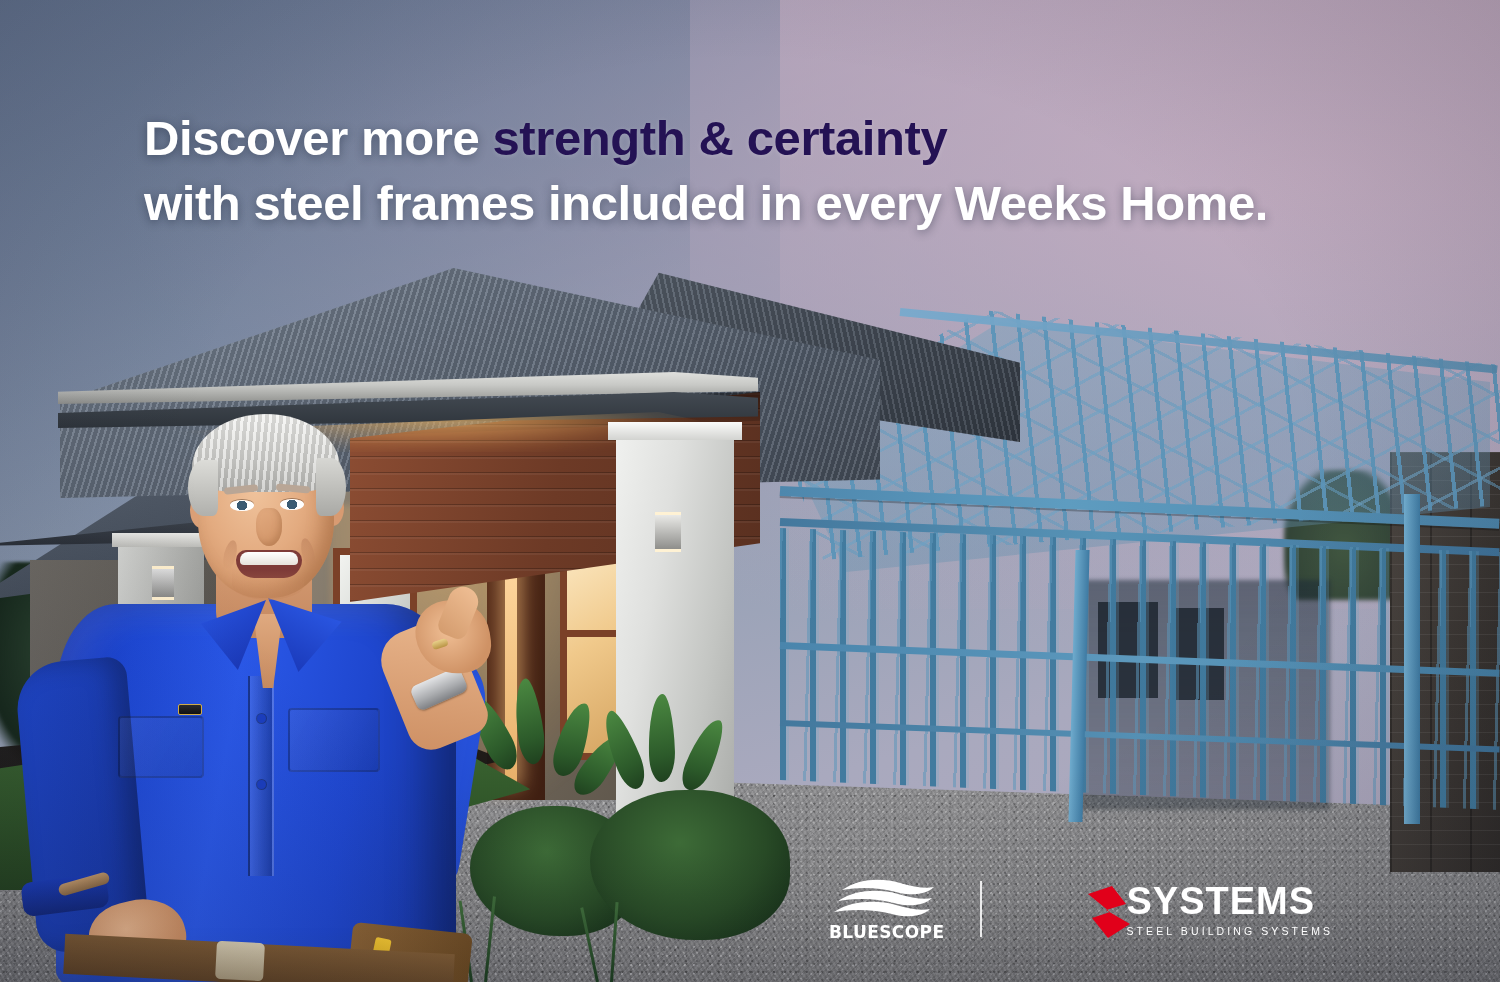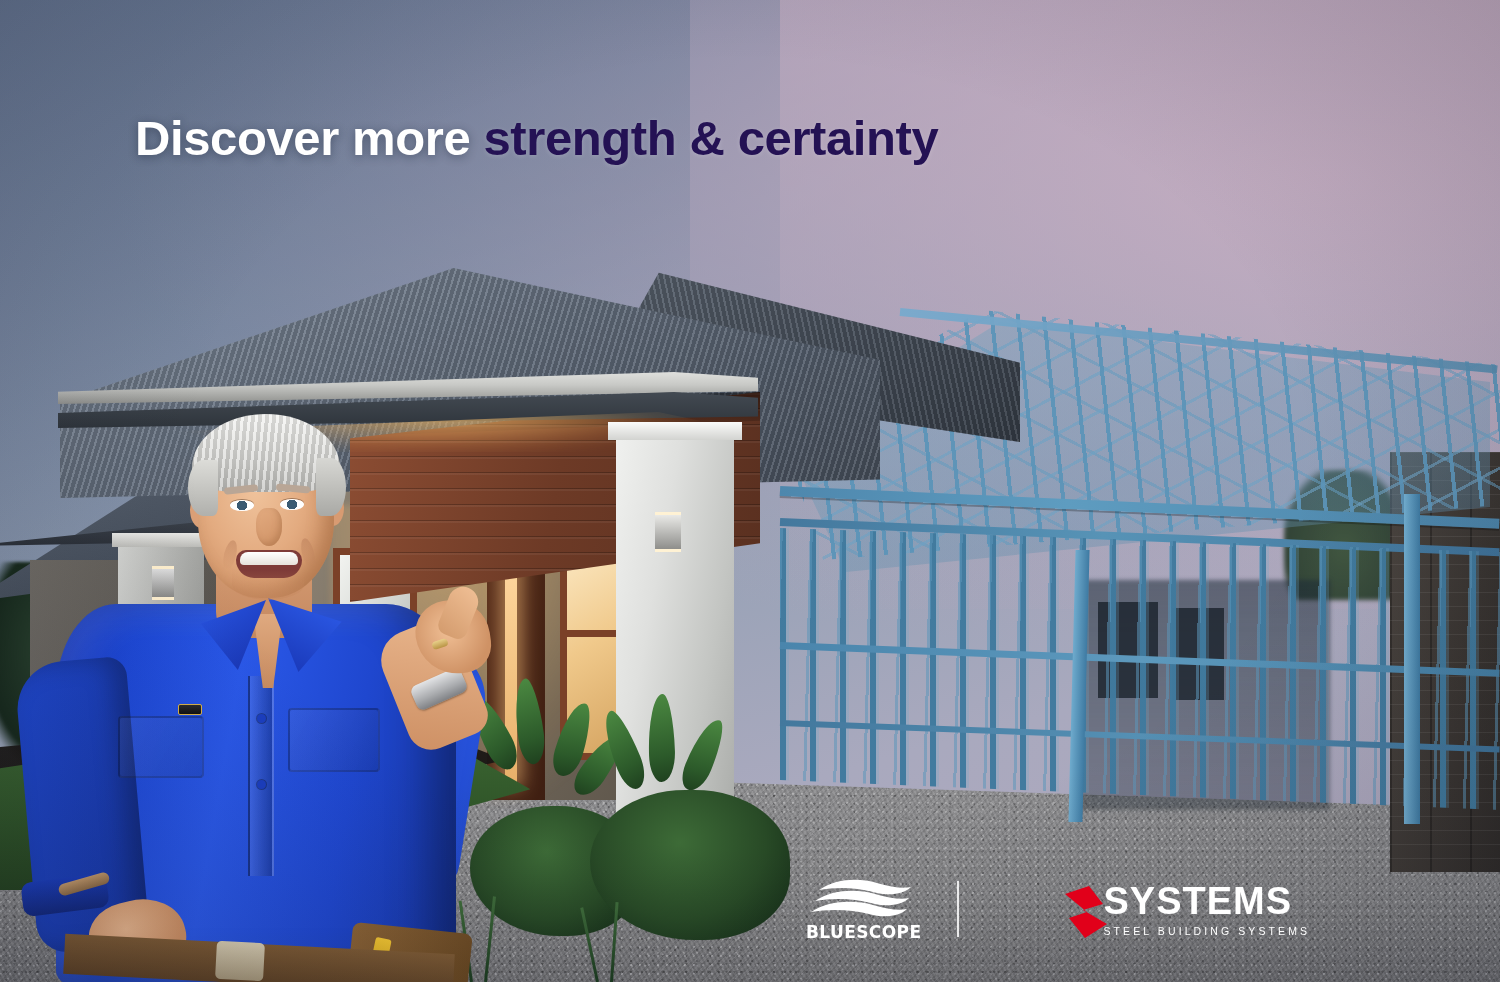--- a/index.html
+++ b/index.html
@@ -494,32 +494,32 @@
     border-radius:8px; transform:rotate(6deg);
   }
   .tool-yellow {
     position:absolute; left:352px; top:530px; width:16px; height:38px;
     background:linear-gradient(to bottom,#f2c531,#c89a18); border-radius:3px;
     transform:rotate(12deg);
   }
 
   
   .headline {
-    position:absolute; left:135px; top:106px; width:1230px;
+    position:absolute; left:144px; top:106px; width:1230px;
     font-weight:700; font-size:49px; line-height:1.32;
     letter-spacing:-.4px; color:#ffffff;
     text-shadow:0 2px 10px rgba(20,28,48,.42);
   }
   .accent { color:#241254; text-shadow:0 1px 5px rgba(255,255,255,.18); }
 
   
   .logobar {
     position:absolute; left:806px; top:876px; display:flex; align-items:center; gap:0;
   }
-  .logo-bluescope { display:flex; flex-direction:column; align-items:center; gap:4px; }
+  .logo-bluescope { display:flex; flex-direction:column; align-items:center; gap:4px;margin-left:23px; }
   .bs-waves { width:106px; height:42px; display:block; }
   .bs-word {
     color:#fff; font-weight:700; font-size:17px; letter-spacing:.4px;
     font-family:"DejaVu Sans", sans-serif;
   }
   .logo-divider {
     width:2px; height:56px; background:rgba(255,255,255,.85);
     margin:0 36px 0 36px;
   }
   .logo-truecore {
@@ -691,20 +691,21 @@
     <div class="belt"></div>
     <div class="belt-buckle"></div>
   </div>
 
   <div class="vignette"></div>
 
   <div class="headline">
     <div>
       <span>Discover more </span><span class="accent">strength &amp; certainty</span>
     </div>
+    <div>with steel frames included in every Weeks Home.</div>
   </div>
 
   <div class="logobar">
 
     <div class="logo-bluescope">
       <svg class="bs-waves" viewBox="0 0 106 42">
         <path d="M8 14 C26 2, 48 2, 66 7 C80 11, 92 13, 100 11 C92 19, 76 20, 62 16 C44 11, 24 11, 8 14 Z" fill="#ffffff"></path>
         <path d="M4 25 C22 13, 46 13, 64 18 C78 22, 90 24, 98 22 C90 30, 74 31, 60 27 C42 22, 20 22, 4 25 Z" fill="#ffffff"></path>
         <path d="M0 36 C18 24, 44 24, 62 29 C76 33, 88 35, 96 33 C88 41, 72 42, 58 38 C40 33, 16 33, 0 36 Z" fill="#ffffff"></path>
       </svg>

